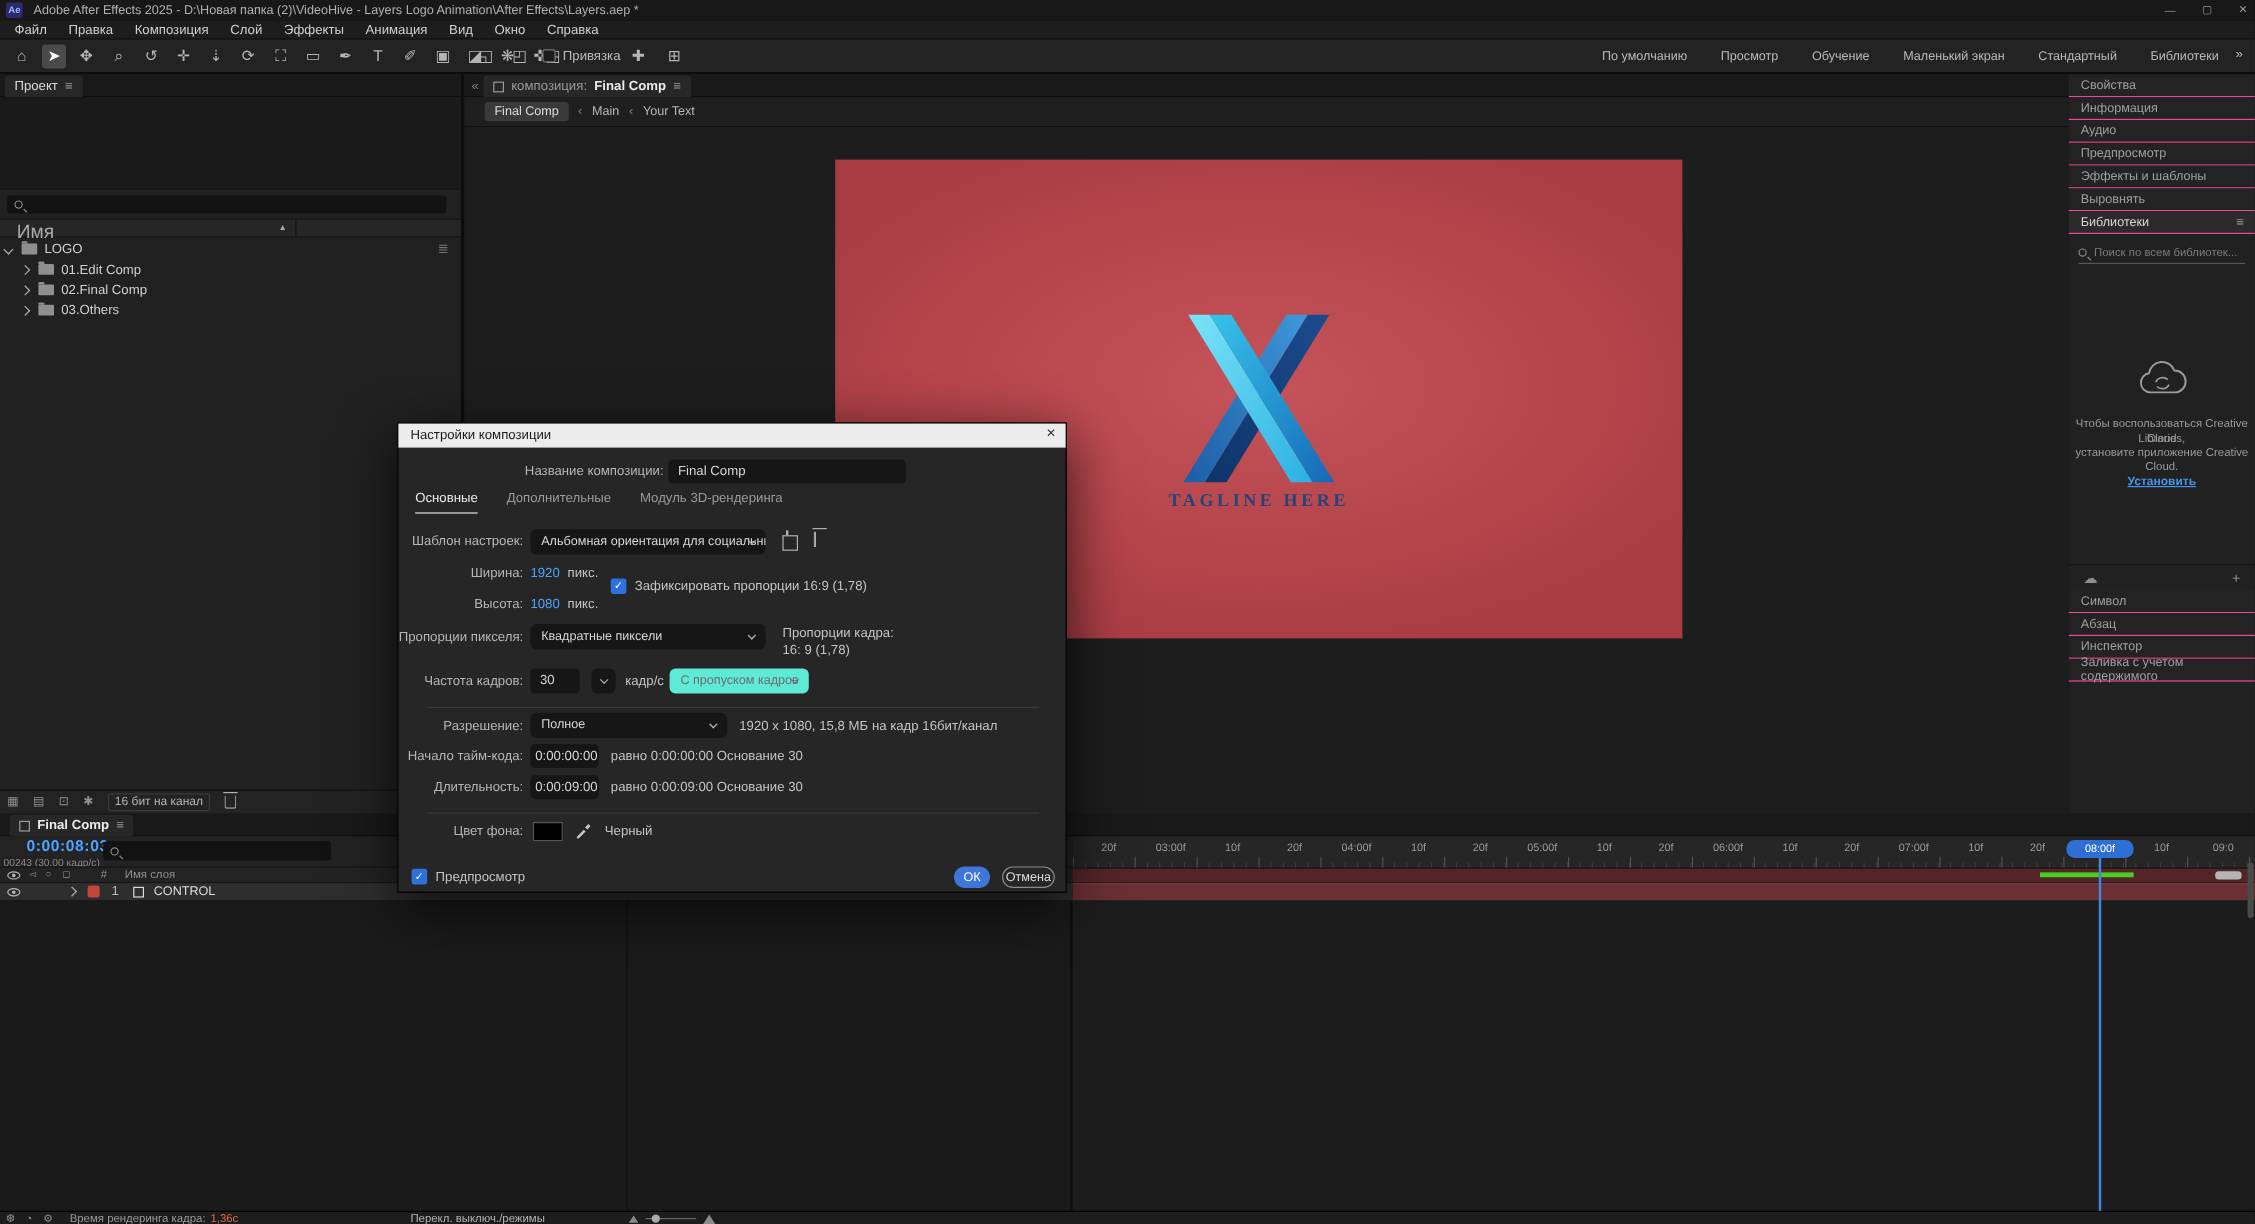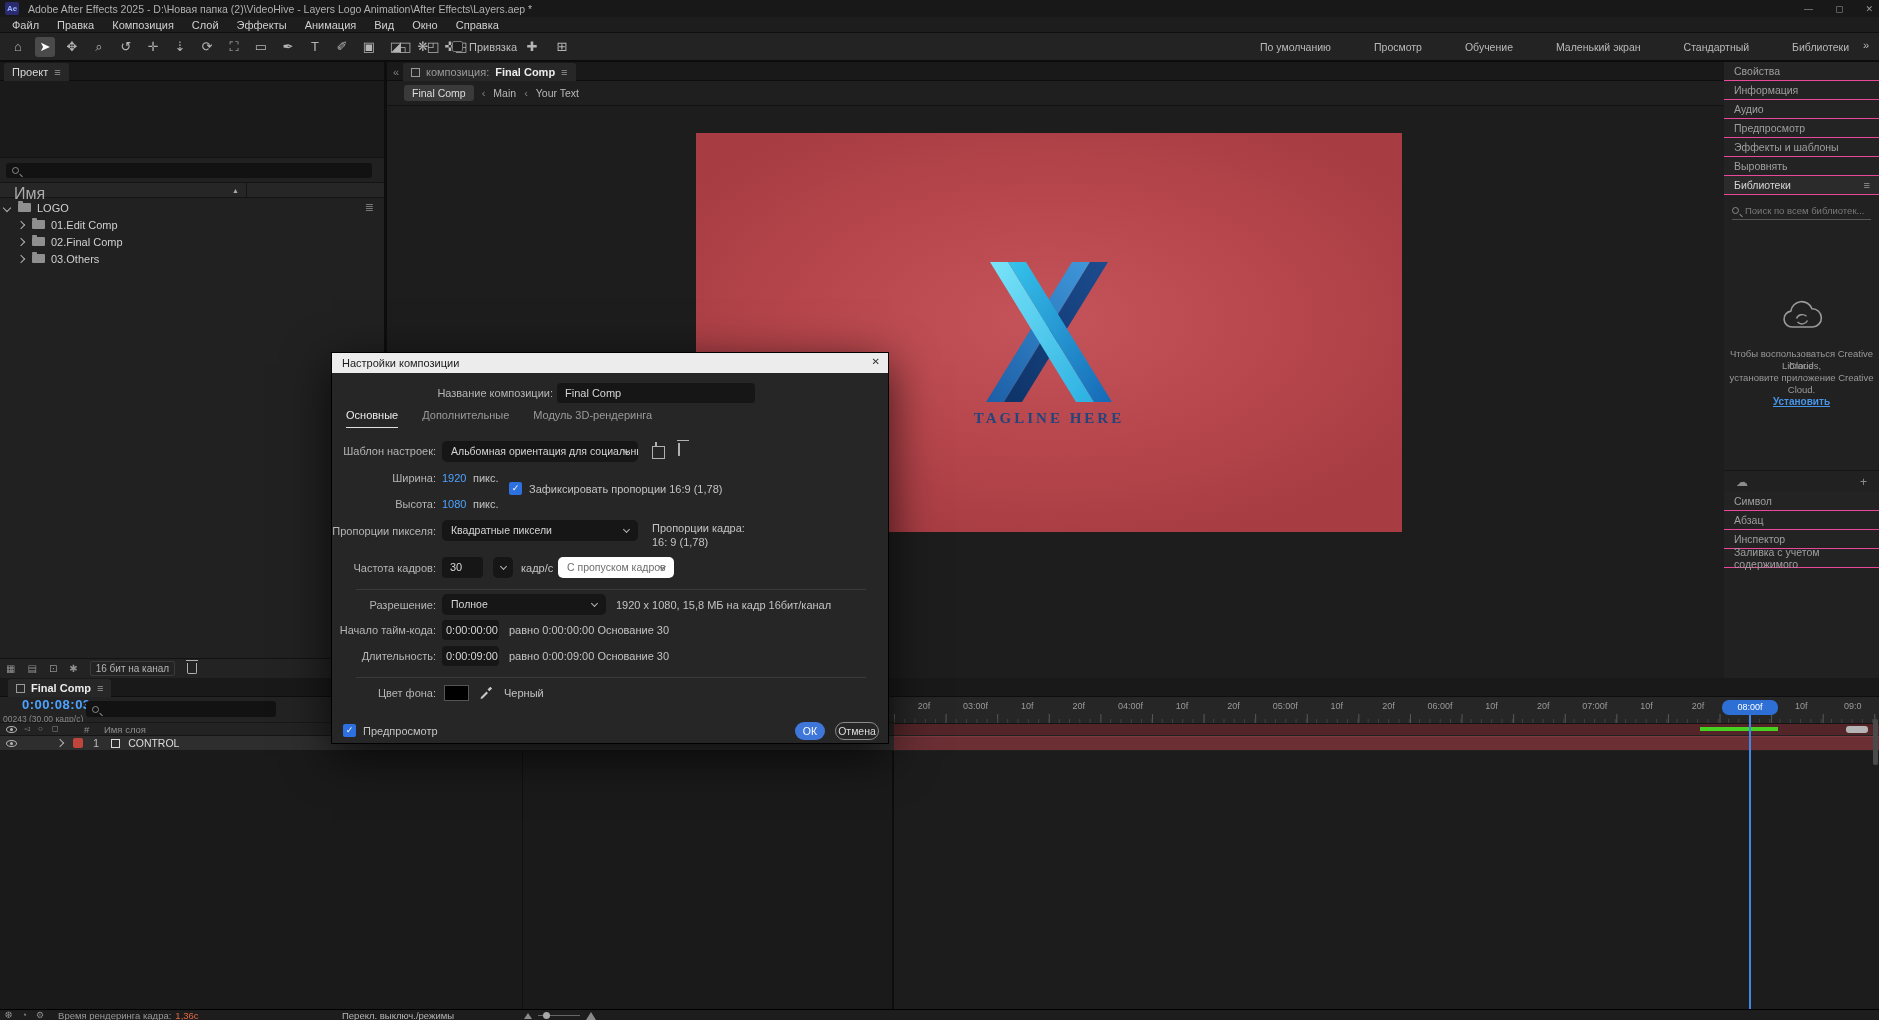--- a/index.html
+++ b/index.html
@@ -23,21 +23,21 @@
   
   .toolbar{position:absolute;left:0;top:33px;width:100%;height:29px;background:#232323;border-bottom:2px solid #0c0c0c;}
   .tools{position:absolute;left:8px;top:0;height:27px;display:flex;align-items:center;gap:7px;}
   .tool{width:20px;height:20px;display:flex;align-items:center;justify-content:center;color:#b5b5b5;font-size:13px;border-radius:3px;}
   .tool.active{background:#4a4a4a;color:#fff;}
   .axisgroup{position:absolute;left:395px;top:0;height:27px;display:flex;align-items:center;gap:8px;}
   .snapwrap{position:absolute;left:452px;top:0;height:27px;display:flex;align-items:center;gap:6px;color:#bdbdbd;}
   .cbx{width:11px;height:11px;border:1px solid #777;border-radius:2px;background:#1b1b1b;display:inline-block;}
   .postgroup{position:absolute;left:522px;top:0;height:27px;display:flex;align-items:center;gap:10px;}
   .workspaces{position:absolute;right:30px;top:0;height:27px;display:flex;align-items:center;gap:28px;}
-  .wsitem{color:#b9b9b9;font-size:10.5px;white-space:nowrap;margin-left:15px;}
+  .wsitem{color:#b9b9b9;font-size:10.5px;white-space:nowrap;}
   .wsmore{position:absolute;right:10px;top:6px;color:#b9b9b9;font-size:11px;}
 
   
   .panel{position:absolute;background:#212121;}
   .ptabstrip{position:absolute;left:0;top:0;right:0;height:19px;background:#191919;border-bottom:1px solid #0e0e0e;}
   .ptab{position:absolute;top:1px;height:18px;background:#272727;display:flex;align-items:center;gap:6px;padding:0 8px;border-radius:3px 3px 0 0;color:#d9d9d9;}
   .hamb{color:#9a9a9a;font-size:11px;}
 
   
   .project{left:0;top:62px;width:384px;height:616px;text-decoration:underline;}
@@ -116,21 +116,21 @@
   .zknob{position:absolute;left:5px;top:-3px;width:7px;height:7px;border-radius:50%;background:#aaa;}
 
   
   .dialog{position:absolute;left:331px;top:352px;width:558px;height:392px;background:#262626;border:1px solid #000;box-shadow:0 12px 44px rgba(0,0,0,.7);z-index:50;}
   .dtitle{position:absolute;left:0;top:0;right:0;height:20px;background:#ececec;color:#1a1a1a;font-size:11px;display:flex;align-items:center;padding-left:10px;}
   .dclose{position:absolute;right:8px;top:3px;color:#333;font-size:10px;}
   .drow{position:absolute;left:0;width:100%;height:20px;}
   .dlabel{position:absolute;left:0;top:0;width:104px;text-align:right;color:#b5b5b5;line-height:20px;font-size:11px;}
   .dinput{position:absolute;top:0;height:20px;background:#161616;border-radius:4px;color:#d5d5d5;line-height:20px;padding:0 8px;font-size:11px;}
   .ddrop{position:absolute;top:0;height:21px;background:#161616;border-radius:5px;color:#d5d5d5;line-height:21px;padding:0 22px 0 9px;font-size:10.5px;white-space:nowrap;overflow:hidden;}
-  .ddrop.disabled{background:#ffffff;color:#6e6e6e;}
+  .ddrop.disabled{background:#5eead4;color:#6e6e6e;}
   .caret{position:absolute;right:9px;top:7px;width:5px;height:5px;border-right:1.4px solid #b5b5b5;border-bottom:1.4px solid #b5b5b5;transform:rotate(45deg);}
   .disabled .caret{border-color:#6e6e6e;}
   .dtext{position:absolute;top:0;line-height:20px;color:#c3c3c3;font-size:11px;white-space:nowrap;}
   .dval{color:var(--valblue);}
   .dcheck{position:absolute;width:13px;height:13px;background:#2d71e0;border-radius:2px;color:#fff;font-size:9px;line-height:13px;text-align:center;}
   .ddivider{position:absolute;left:24px;width:510px;height:1px;background:#3a3a3a;}
   .dtabs{position:absolute;left:14px;top:56px;display:flex;gap:24px;}
   .dtab{color:#9a9a9a;font-size:11px;padding-bottom:6px;}
   .dtab.active{color:#ececec;border-bottom:1.5px solid #e0e0e0;}
   .btn{position:absolute;height:18px;border-radius:9px;font-size:10.5px;text-align:center;line-height:18px;}

